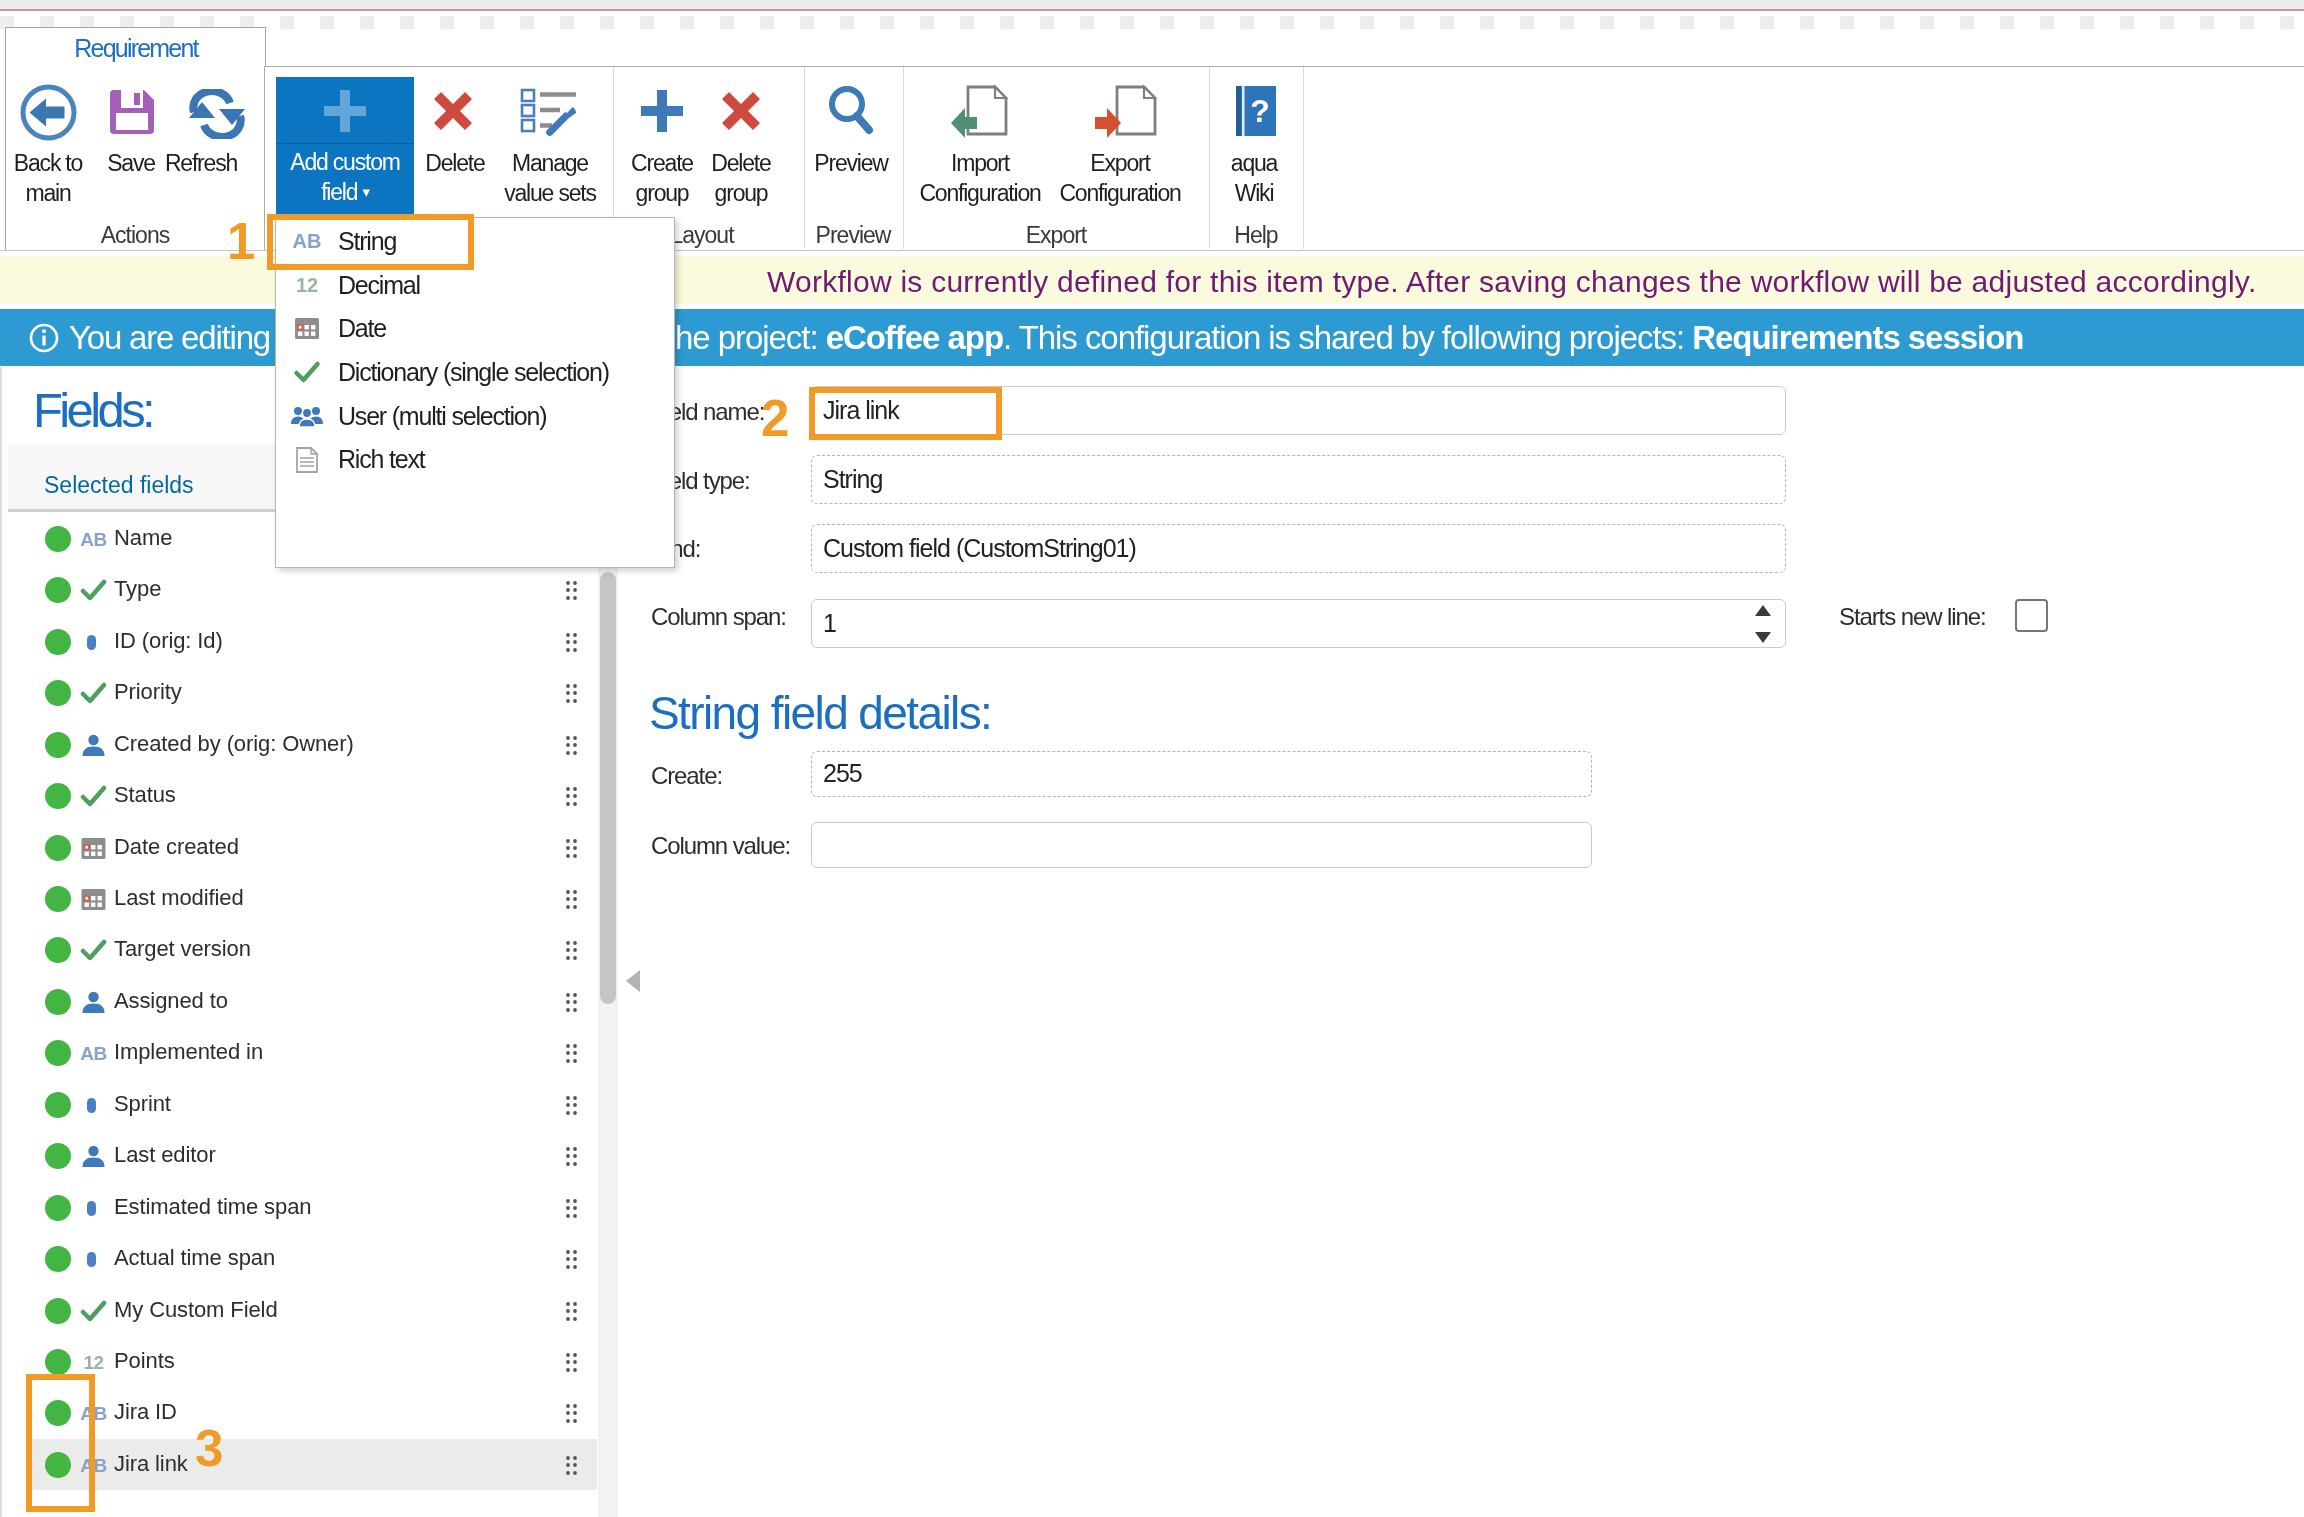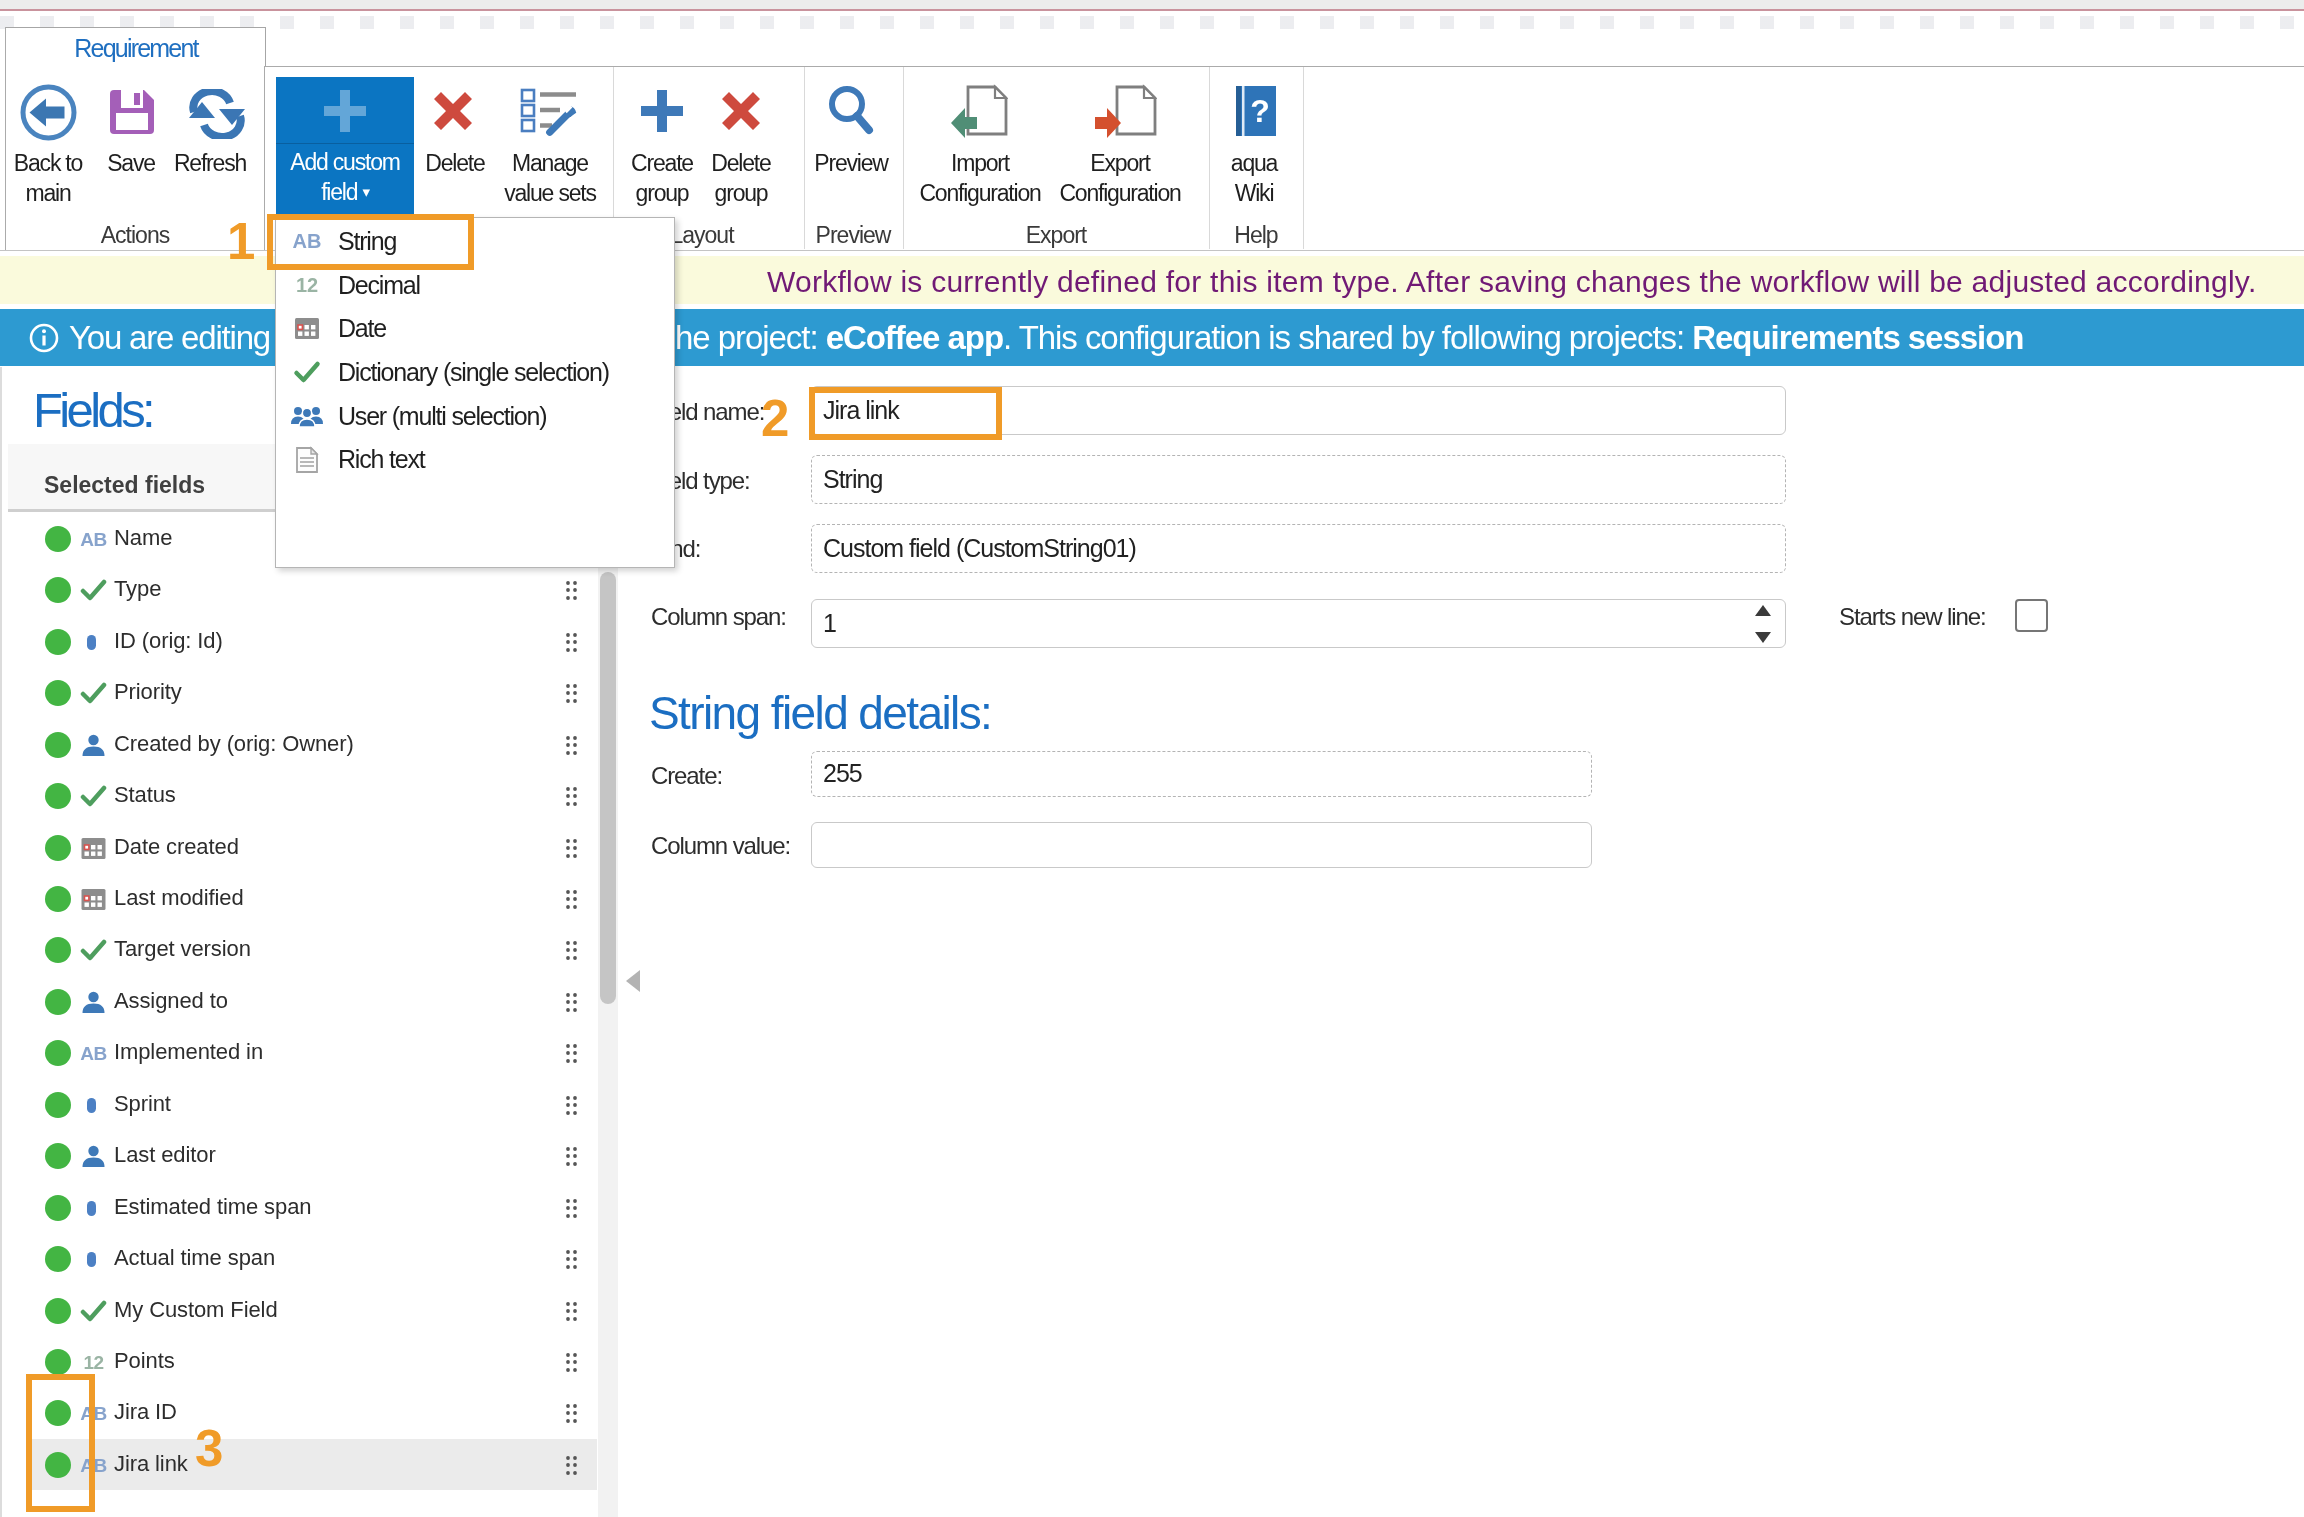--- a/index.html
+++ b/index.html
@@ -52,21 +52,21 @@
       <rect x="28" y="7" width="6" height="12" fill="#a45fb8"></rect>
       <rect x="10" y="27" width="32" height="17" fill="#fff"></rect>
     </svg></div>
 <div class="lbl" style="left:131px;top:150px">Save</div>
 <div id="ic-refresh" class="abs" style="left:186px;top:89px"><svg width="62" height="50" viewBox="0 0 62 50">
       <path d="M8 23 A 17 15 0 0 1 44 14" fill="none" stroke="#3b76b4" stroke-width="8"></path>
       <path d="M33 20 L59 20 L46 36 Z" fill="#3b76b4"></path>
       <path d="M54 27 A 17 15 0 0 1 18 36" fill="none" stroke="#3b76b4" stroke-width="8"></path>
       <path d="M3 29 L29 29 L16 13 Z" fill="#3b76b4"></path>
     </svg></div>
-<div class="lbl" style="left:210px;top:150px">Refresh</div>
+<div class="lbl" style="left:201px;top:150px">Refresh</div>
 <div class="grplbl" style="left:135px;top:222px">Actions</div>
 
 <div class="abs" style="left:276px;top:77px;width:138px;height:144px;background:#0b75c2"></div>
 <div class="abs" style="left:276px;top:143px;width:138px;height:1px;background:rgba(0,0,0,0.18)"></div>
 <div id="ic-plus-white" class="abs" style="left:322px;top:88px"><svg width="46" height="46" viewBox="0 0 46 46">
       <path d="M18 2 h10 v16 h16 v10 h-16 v16 h-10 v-16 h-16 v-10 h16 Z" fill="rgba(255,255,255,0.36)"></path>
     </svg></div>
 <div class="lbl" style="left:345px;top:149px;color:#fff">Add custom</div>
 <div class="lbl" style="left:345px;top:179px;color:#fff">field <span style="font-size:15px;vertical-align:3px">▾</span></div>
 
@@ -148,21 +148,21 @@
       <circle cx="15" cy="15" r="13" fill="none" stroke="#fff" stroke-width="2.6"></circle>
       <rect x="13.4" y="12.5" width="3.2" height="10" fill="#fff"></rect>
       <circle cx="15" cy="8.3" r="2" fill="#fff"></circle>
     </svg></div>
 <div class="abs" style="left:69px;top:319px;font-size:33px;letter-spacing:-1.2px;color:#fff;white-space:nowrap">You are editing the configur</div>
 <div id="bb2" class="abs" style="left:675px;top:319px;font-size:33px;letter-spacing:-1.05px;color:#fff;white-space:nowrap">he project: <b>eCoffee app</b>. This configuration is shared by following projects: <b>Requirements session</b></div>
 
 <div class="abs" style="left:0;top:367px;width:2px;height:1150px;background:#dcdcdc"></div>
 <div class="abs" style="left:33px;top:382px;color:#1b6ec2;font-size:49px;letter-spacing:-3.6px;white-space:nowrap">Fields:</div>
 <div class="abs" style="left:8px;top:444px;width:589px;height:66px;background:#f7f7f7"></div>
-<div class="abs" style="left:44px;top:472px;font-size:23px;font-weight:bold;letter-spacing:0;color:#404040">Selected fields</div>
+<div class="abs" style="left:44px;top:472px;font-size:23px;font-weight:normal;letter-spacing:0;color:#0369a1">Selected fields</div>
 <div class="abs" style="left:8px;top:509px;width:589px;height:3px;background:#cfcfcf"></div>
 
 <div id="fieldrows">
 <div class="frow" style="top:513.4px">
       <span class="fdot"></span>
       <span class="fico">
         <span style="position:absolute;left:0;top:3px;width:27px;text-align:center;color:#87a3cc;font-weight:bold;font-size:19px;letter-spacing:-0.5px">AB</span>
       </span>
       <span class="flbl">Name</span>
       <span class="grip"><svg width="14" height="21" viewBox="0 0 14 21">

